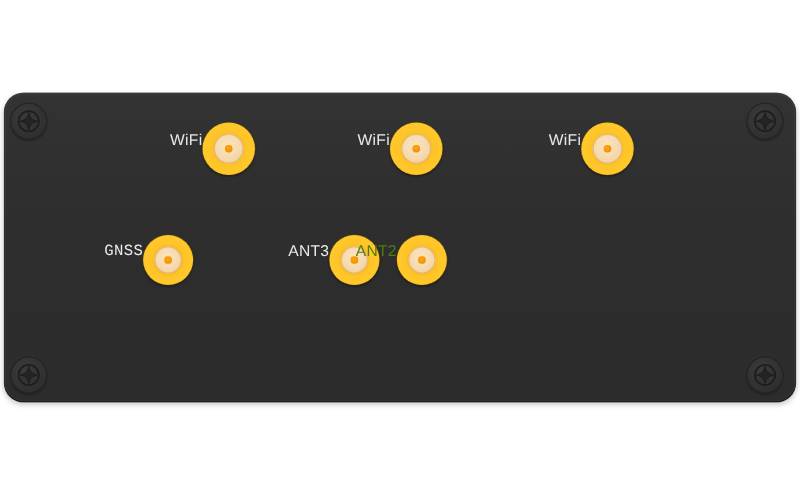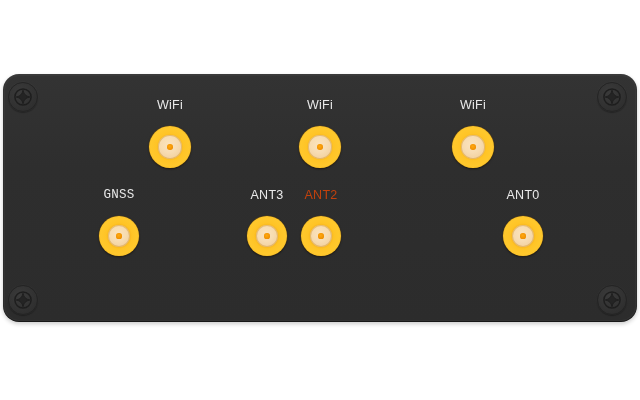--- a/index.html
+++ b/index.html
@@ -75,35 +75,35 @@
 
   .screw-tl { left: 8px;   top: 82px; }
   .screw-tr { left: 597px; top: 82px; }
   .screw-bl { left: 8px;   top: 285px; }
   .screw-br { left: 597px; top: 285px; }
 
   
   .port-group {
     position: absolute;
     display: flex;
-    flex-direction: column;
+    flex-direction: row;
     align-items: center;
   }
 
   .port-label {
     font-size: 12.5px;
     line-height: 14px;
     letter-spacing: 0.25px;
     color: #e9e9e9;
     text-align: center;
     white-space: nowrap;
     margin-bottom: 14px;
     -webkit-font-smoothing: antialiased;
   }
-  .port-label.dimmed { color: #c2410c; }
+  .port-label.dimmed { color: #4d7c0f; }
 
   .connector {
     position: relative;
     border-radius: 50%;
     background:
       radial-gradient(circle at 50% 50%,
         #f0a818 0%, #f2aa18 30%,
         #ffc426 46%, #ffc82c 64%,
         #f9b81e 84%, #e2a114 100%);
     box-shadow:
@@ -202,18 +202,14 @@
     <span class="port-label">ANT3</span>
     <span class="connector size-bottom"></span>
   </div>
 
   <div class="port-group" style="left:321px; top:188px; transform:translateX(-50%);">
     <span class="port-label dimmed">ANT2</span>
     <span class="connector size-bottom"></span>
   </div>
 
 
-  <div class="port-group" style="left:523px; top:188px; transform:translateX(-50%);">
-    <span class="port-label">ANT0</span>
-    <span class="connector size-bottom"></span>
-  </div>
 
 </div>
 
 </body></html>

